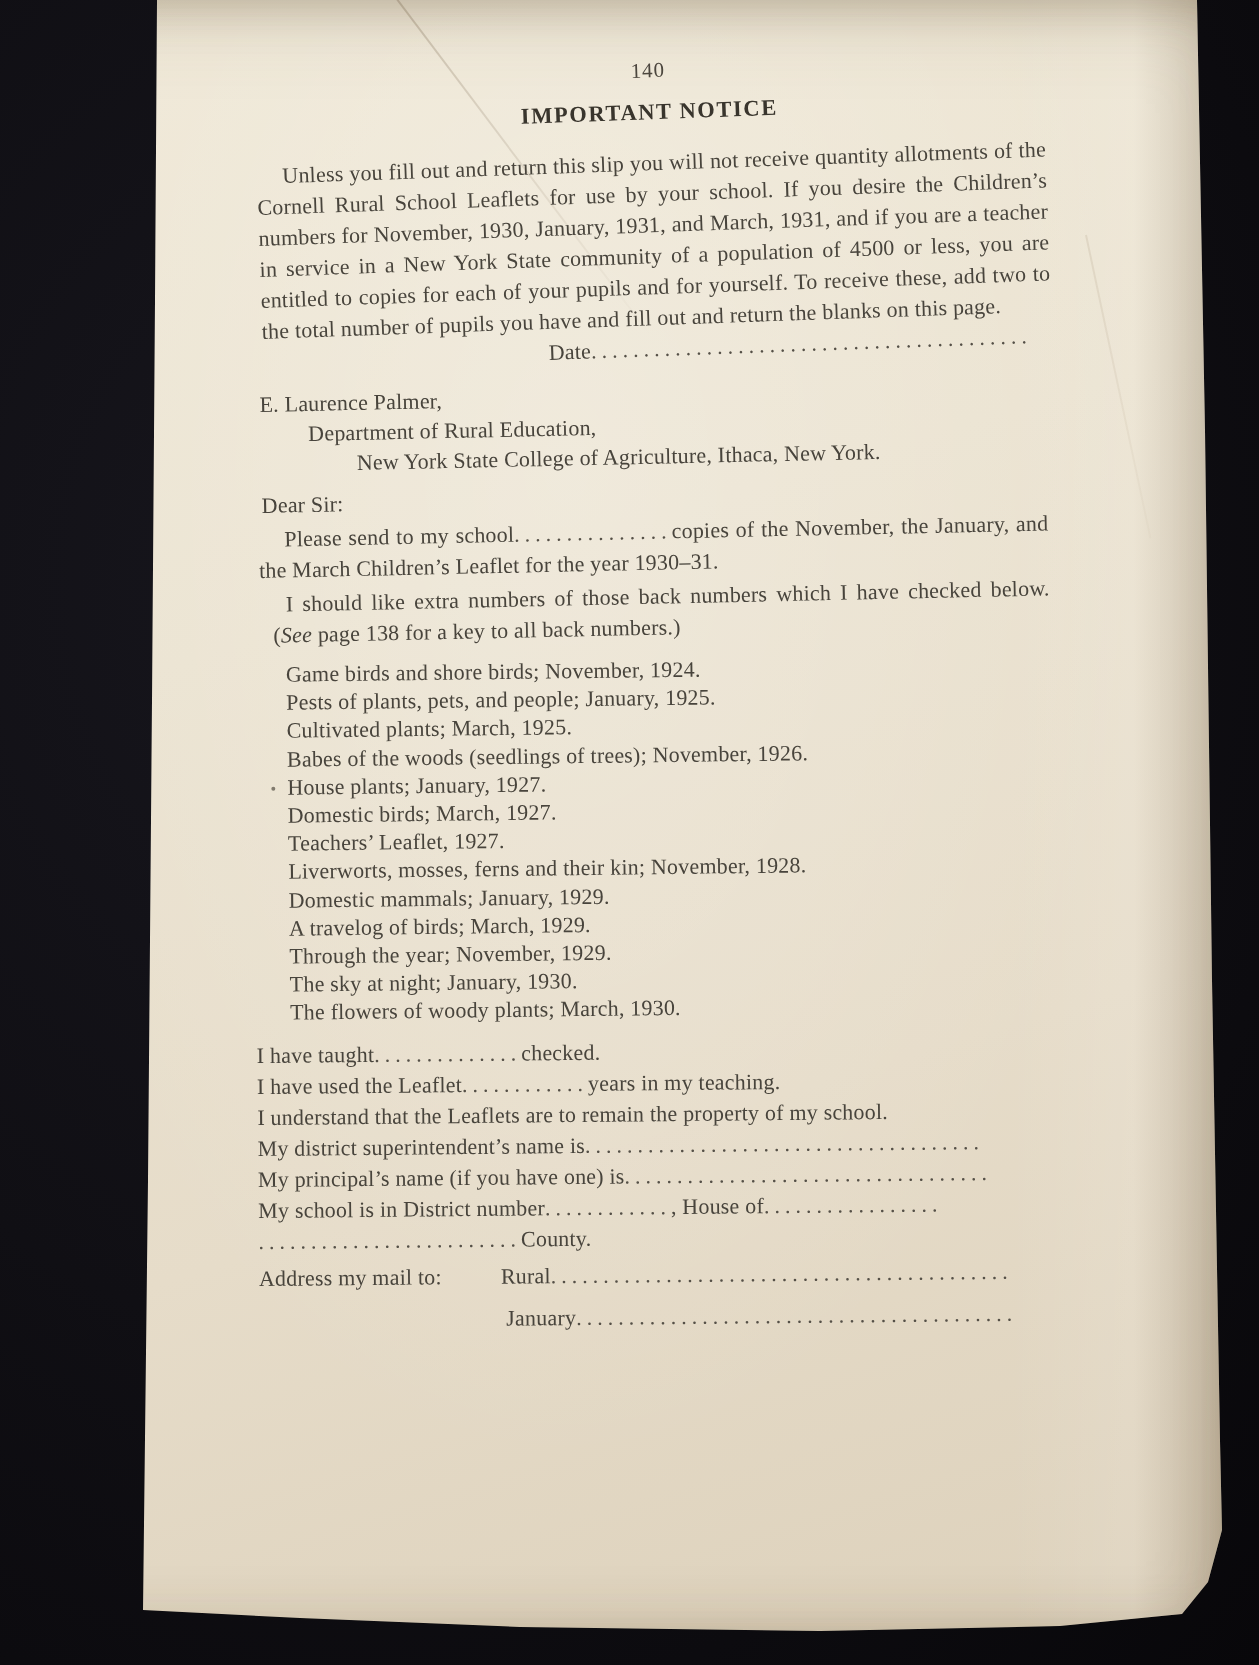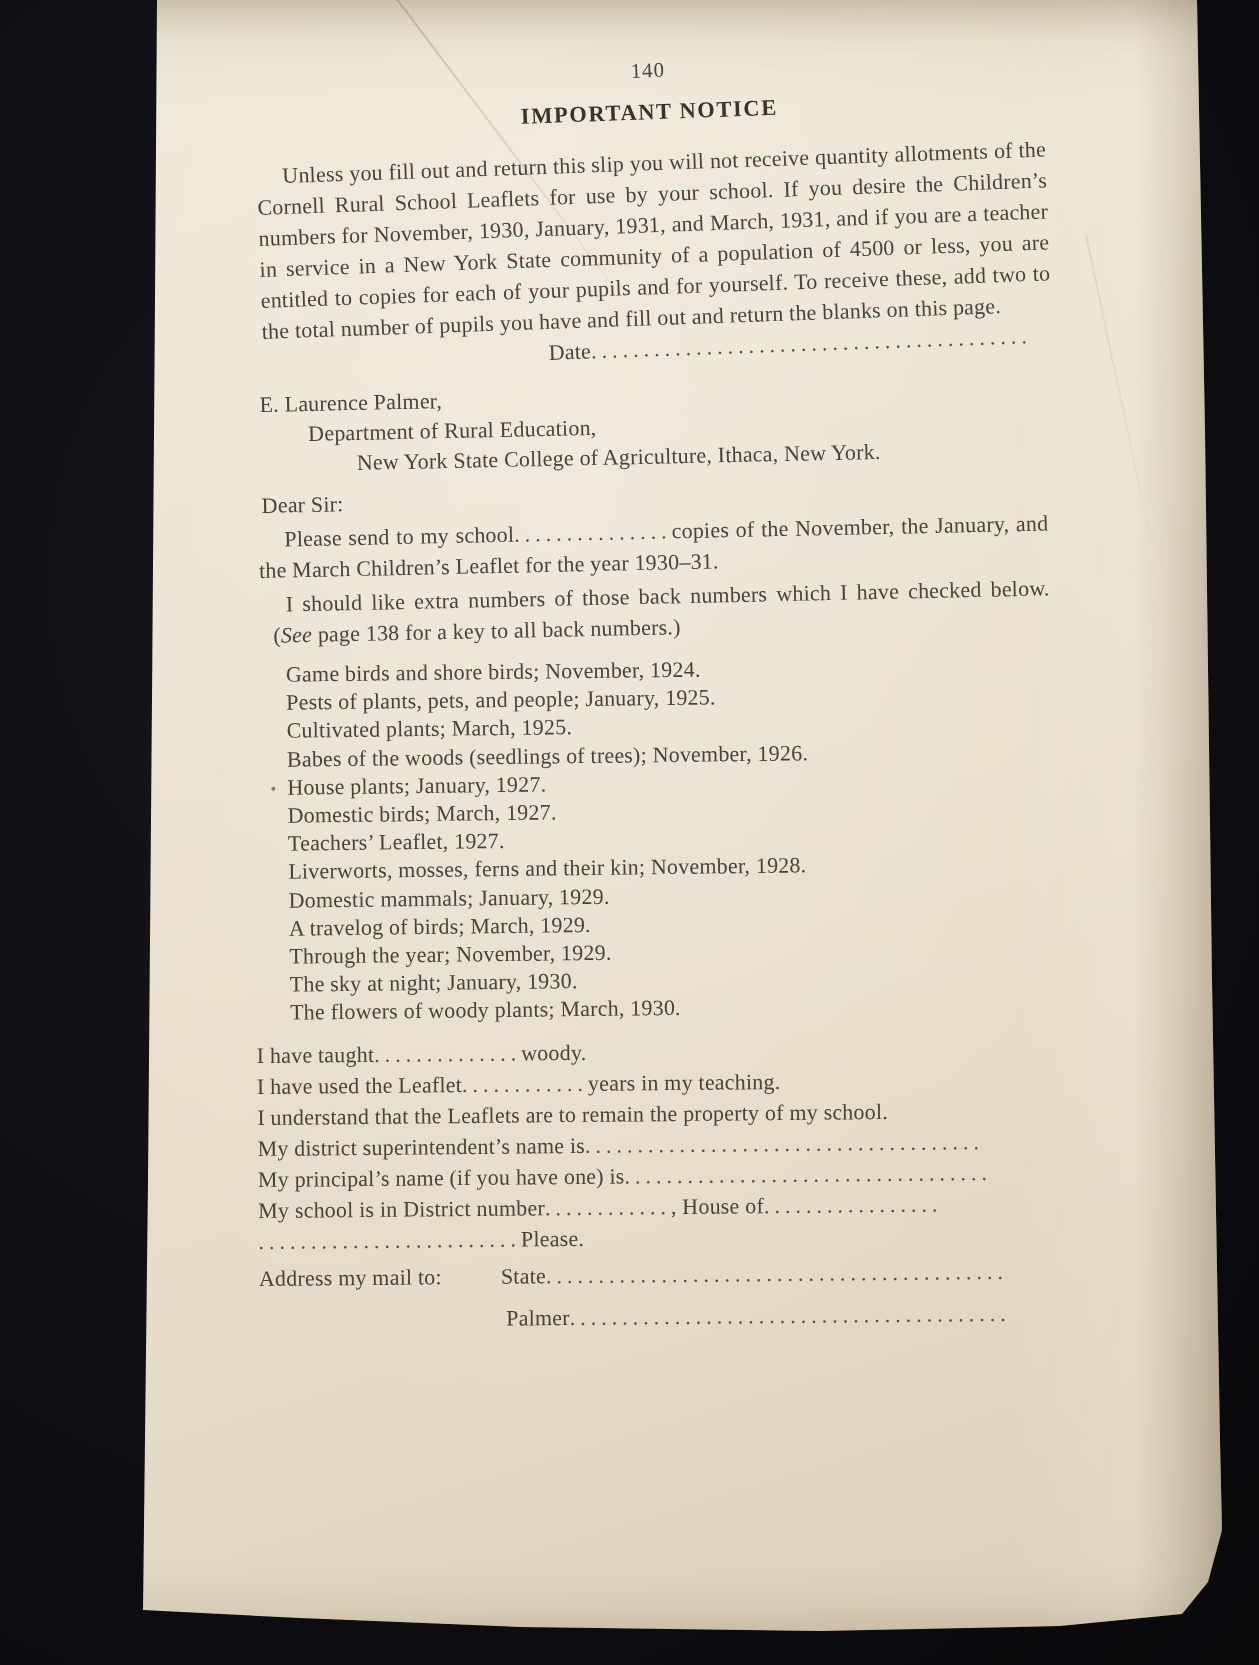--- a/index.html
+++ b/index.html
@@ -125,41 +125,41 @@
         <div class="list-item">Liverworts, mosses, ferns and their kin; November, 1928.</div>
         <div class="list-item">Domestic mammals; January, 1929.</div>
         <div class="list-item">A travelog of birds; March, 1929.</div>
         <div class="list-item">Through the year; November, 1929.</div>
         <div class="list-item">The sky at night; January, 1930.</div>
         <div class="list-item">The flowers of woody plants; March, 1930.</div>
       </section>
 
       <section class="sec sec-4">
         <div class="form-line">
-          <span>I have taught</span><span class="dots">..............</span><span>woody.</span>
+          <span>I have taught</span><span class="dots">..............</span><span>checked.</span>
         </div>
         <div class="form-line">
           <span>I have used the Leaflet</span><span class="dots">............</span><span>years in my teaching.</span>
         </div>
         <div class="form-line">I understand that the Leaflets are to remain the property of my school.</div>
         <div class="form-line">
           <span>My district superintendent’s name is</span><span class="dots">......................................</span>
         </div>
         <div class="form-line">
           <span>My principal’s name (if you have one) is</span><span class="dots">...................................</span>
         </div>
         <div class="form-line">
           <span>My school is in District number</span><span class="dots">............</span><span>, House of</span><span class="dots">.................</span>
         </div>
         <div class="form-line">
-          <span class="dots">.........................</span><span>Please.</span>
+          <span class="dots">.........................</span><span>County.</span>
         </div>
         <div class="address-row">
-          <span class="addr-label">Address my mail to:</span><span>State</span><span class="dots">............................................</span>
+          <span class="addr-label">Address my mail to:</span><span>Rural</span><span class="dots">............................................</span>
         </div>
         <div class="address-row addr-2">
-          <span>Palmer</span><span class="dots">..........................................</span>
+          <span>January</span><span class="dots">..........................................</span>
         </div>
       </section>
 
     </div>
   </div>
 </div>
 
 </body></html>

